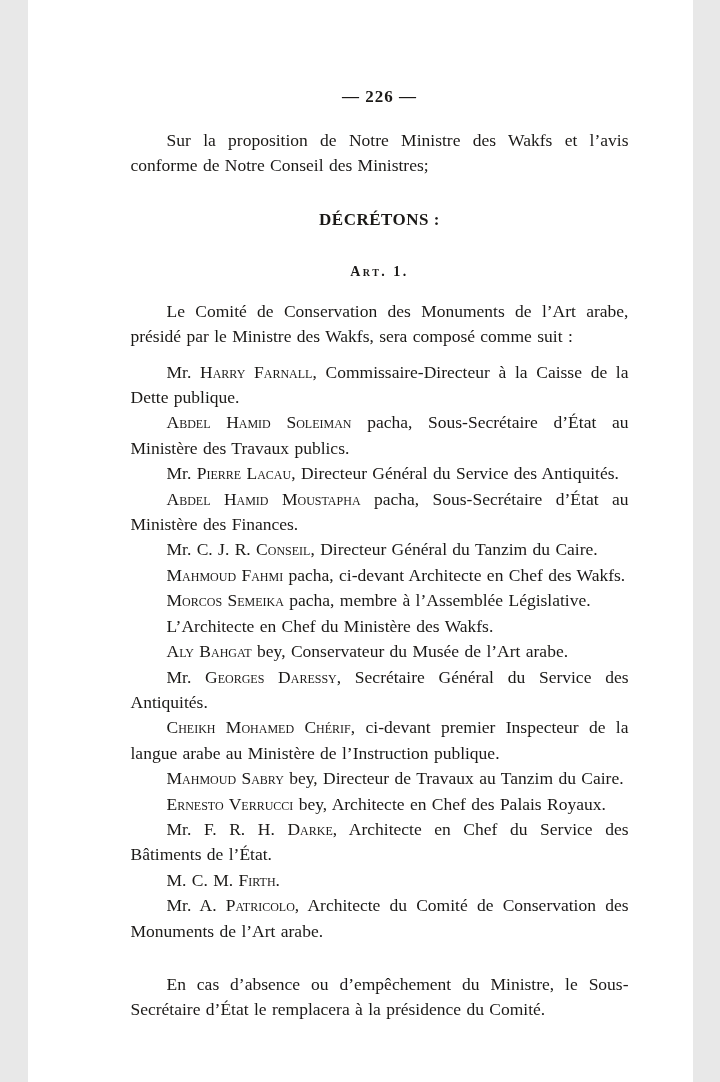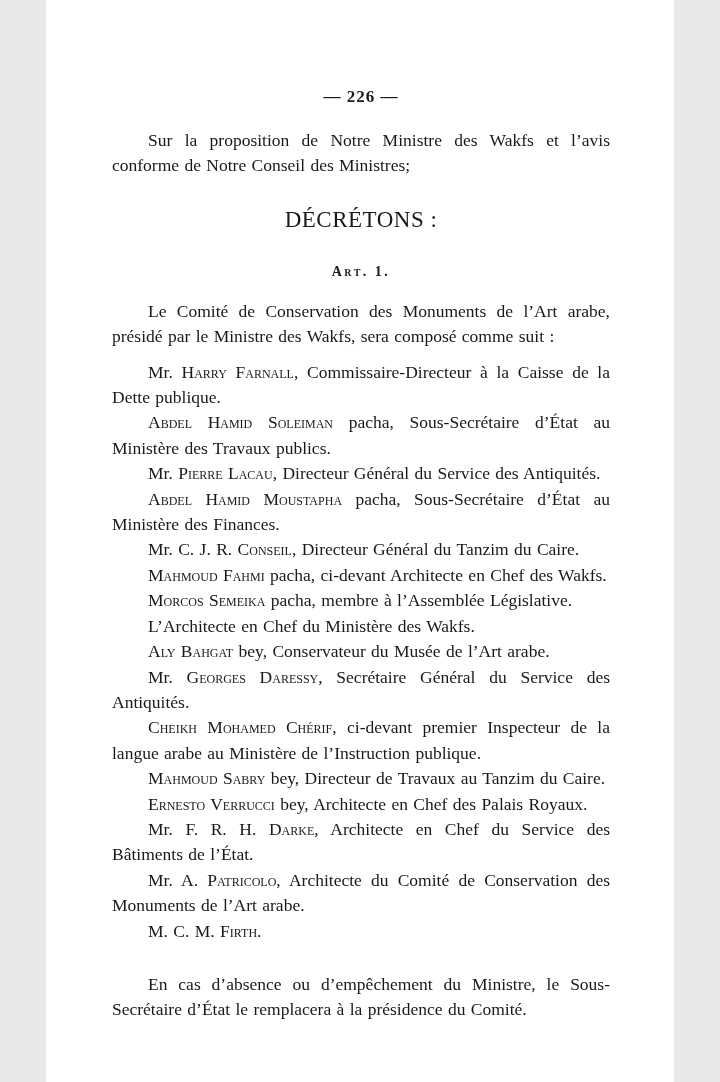--- a/index.html
+++ b/index.html
@@ -9,20 +9,21 @@
   }
   .page {
     position: relative;
     width: 628px;
     height: 1082px;
     margin: 0 auto;
     background: var(--paper, #ffffff);
     color: var(--ink, #1b1917);
     font-family: "Liberation Serif", "DejaVu Serif", serif;
     overflow: hidden;
+    padding-left: 37px;
   }
   .content {
     padding: 86px 64px 0 66px; 
   }
   .pageno {
     text-align: center;
     font-size: 17px;
     font-weight: 700;
     letter-spacing: 1px;
     line-height: 22px;
@@ -32,22 +33,22 @@
     font-size: 17.5px;
     line-height: 25.4px;
     text-align: justify;
     word-spacing: 1px;
   }
   .indent { text-indent: 36px; }
   .preamble { margin-top: 20px; }
   .decretons {
     margin: 27px 0 0 0;
     text-align: center;
-    font-size: 23px;
-    font-weight: 400;
+    font-size: 17px;
+    font-weight: 700;
     letter-spacing: 0.5px;
     line-height: 28px;
   }
   .art {
     margin: 29px 0 12px 0;
     text-align: center;
     font-size: 14px;
     font-weight: 700;
     letter-spacing: 2.5px;
     line-height: 17px;
@@ -82,20 +83,20 @@
         <p class="para indent member"><span class="plain">Mr. C. J. R. </span><span class="sc">Conseil</span><span class="plain">, Directeur Général du Tanzim du Caire.</span></p>
         <p class="para indent member"><span class="sc">Mahmoud Fahmi</span><span class="plain"> pacha, ci-devant Architecte en Chef des Wakfs.</span></p>
         <p class="para indent member"><span class="sc">Morcos Semeika</span><span class="plain"> pacha, membre à l’Assemblée Législative.</span></p>
         <p class="para indent member"><span class="plain">L’Architecte en Chef du Ministère des Wakfs.</span></p>
         <p class="para indent member"><span class="sc">Aly Bahgat</span><span class="plain"> bey, Conservateur du Musée de l’Art arabe.</span></p>
         <p class="para indent member"><span class="plain">Mr. </span><span class="sc">Georges Daressy</span><span class="plain">, Secrétaire Général du Service des Antiquités.</span></p>
         <p class="para indent member"><span class="sc">Cheikh Mohamed Chérif</span><span class="plain">, ci-devant premier Inspecteur de la langue arabe au Ministère de l’Instruction publique.</span></p>
         <p class="para indent member"><span class="sc">Mahmoud Sabry</span><span class="plain"> bey, Directeur de Travaux au Tanzim du Caire.</span></p>
         <p class="para indent member"><span class="sc">Ernesto Verrucci</span><span class="plain"> bey, Architecte en Chef des Palais Royaux.</span></p>
         <p class="para indent member"><span class="plain">Mr. F. R. H. </span><span class="sc">Darke</span><span class="plain">, Architecte en Chef du Service des Bâtiments de l’État.</span></p>
+        <p class="para indent member"><span class="plain">M. C. M. </span><span class="sc">Firth</span><span class="plain">.</span></p>
         <p class="para indent member"><span class="plain">Mr. A. </span><span class="sc">Patricolo</span><span class="plain">, Architecte du Comité de Conservation des Monuments de l’Art arabe.</span></p>
-        <p class="para indent member"><span class="plain">M. C. M. </span><span class="sc">Firth</span><span class="plain">.</span></p>
       </div>
 
     <p class="para indent closing">En cas d’absence ou d’empêchement du Ministre, le Sous-Secrétaire d’État le remplacera à la présidence du Comité.</p>
 
   </div>
 </div>
 
 </body></html>

